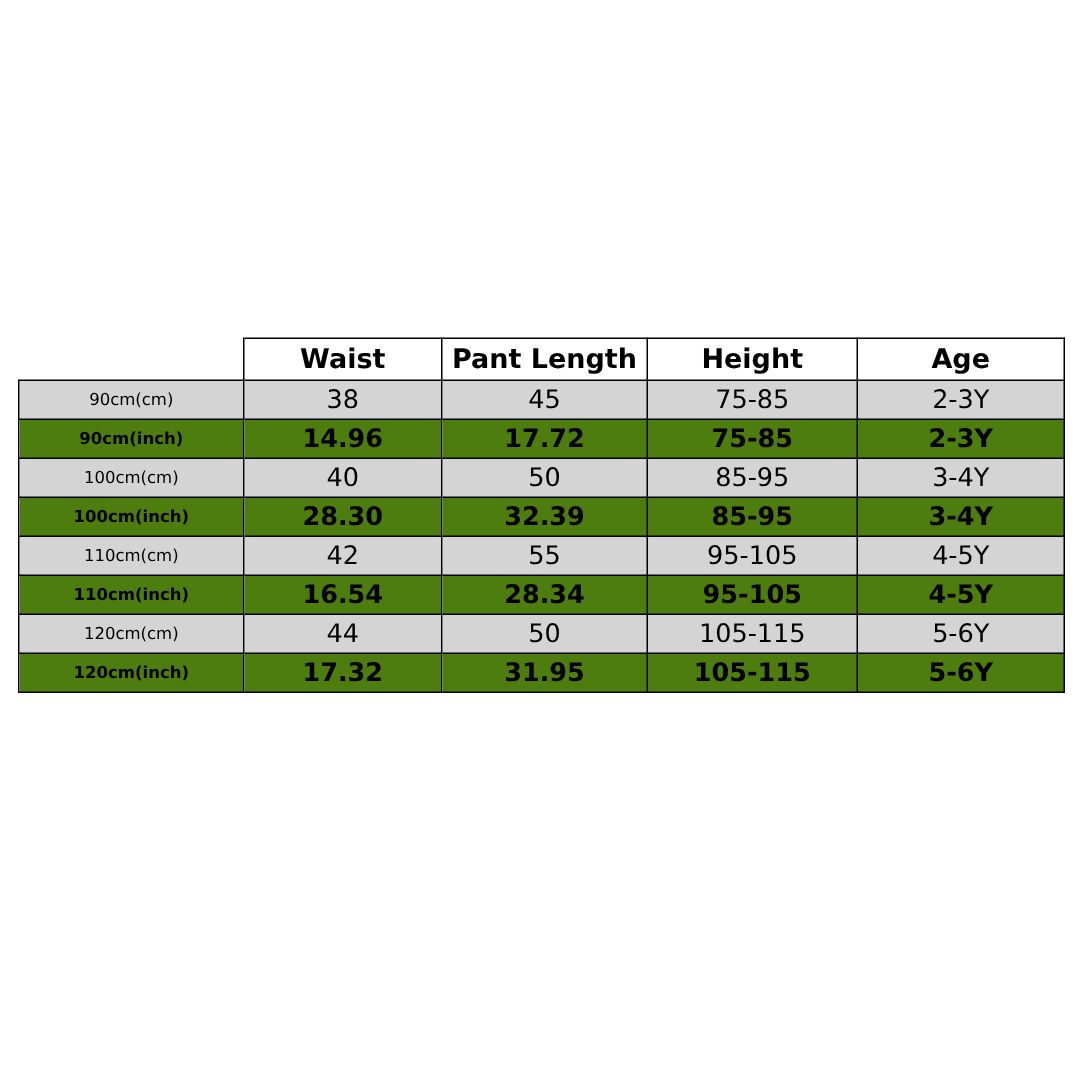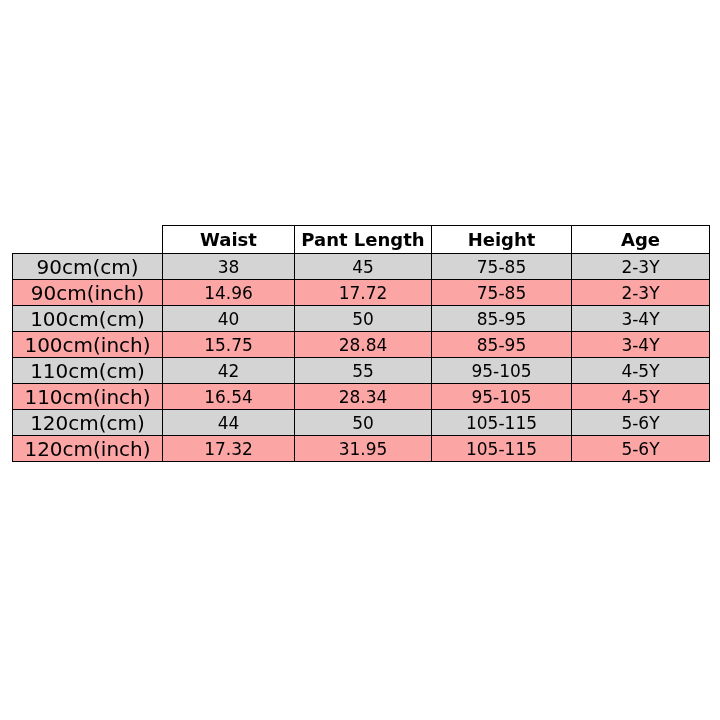--- a/index.html
+++ b/index.html
@@ -54,24 +54,25 @@
     border-left: none;
     border-top: none;
     border-right: 1px solid #000000;
     border-bottom: 1px solid #000000;
     background: #ffffff;
   }
   table.size-chart tbody tr.shaded td {
     background: #d4d4d4;
   }
   table.size-chart tbody tr.plain td {
-    background: #fca5a5;
+    background: #4d7c0f;
+    font-weight: bold;
   }
   table.size-chart tbody td.row-label {
-    font-size: 20px;
+    font-size: 11px;
   }
   col.c0 { width: 150px; }
   col.c1 { width: 132px; }
   col.c2 { width: 137px; }
   col.c3 { width: 140px; }
   col.c4 { width: 138px; }
 </style>
 </head>
 <body>
 
@@ -111,22 +112,22 @@
         </tr>
         <tr class="shaded">
           <td class="row-label">100cm(cm)</td>
           <td>40</td>
           <td>50</td>
           <td>85-95</td>
           <td>3-4Y</td>
         </tr>
         <tr class="plain">
           <td class="row-label">100cm(inch)</td>
-          <td>15.75</td>
-          <td>28.84</td>
+          <td>28.30</td>
+          <td>32.39</td>
           <td>85-95</td>
           <td>3-4Y</td>
         </tr>
         <tr class="shaded">
           <td class="row-label">110cm(cm)</td>
           <td>42</td>
           <td>55</td>
           <td>95-105</td>
           <td>4-5Y</td>
         </tr>

